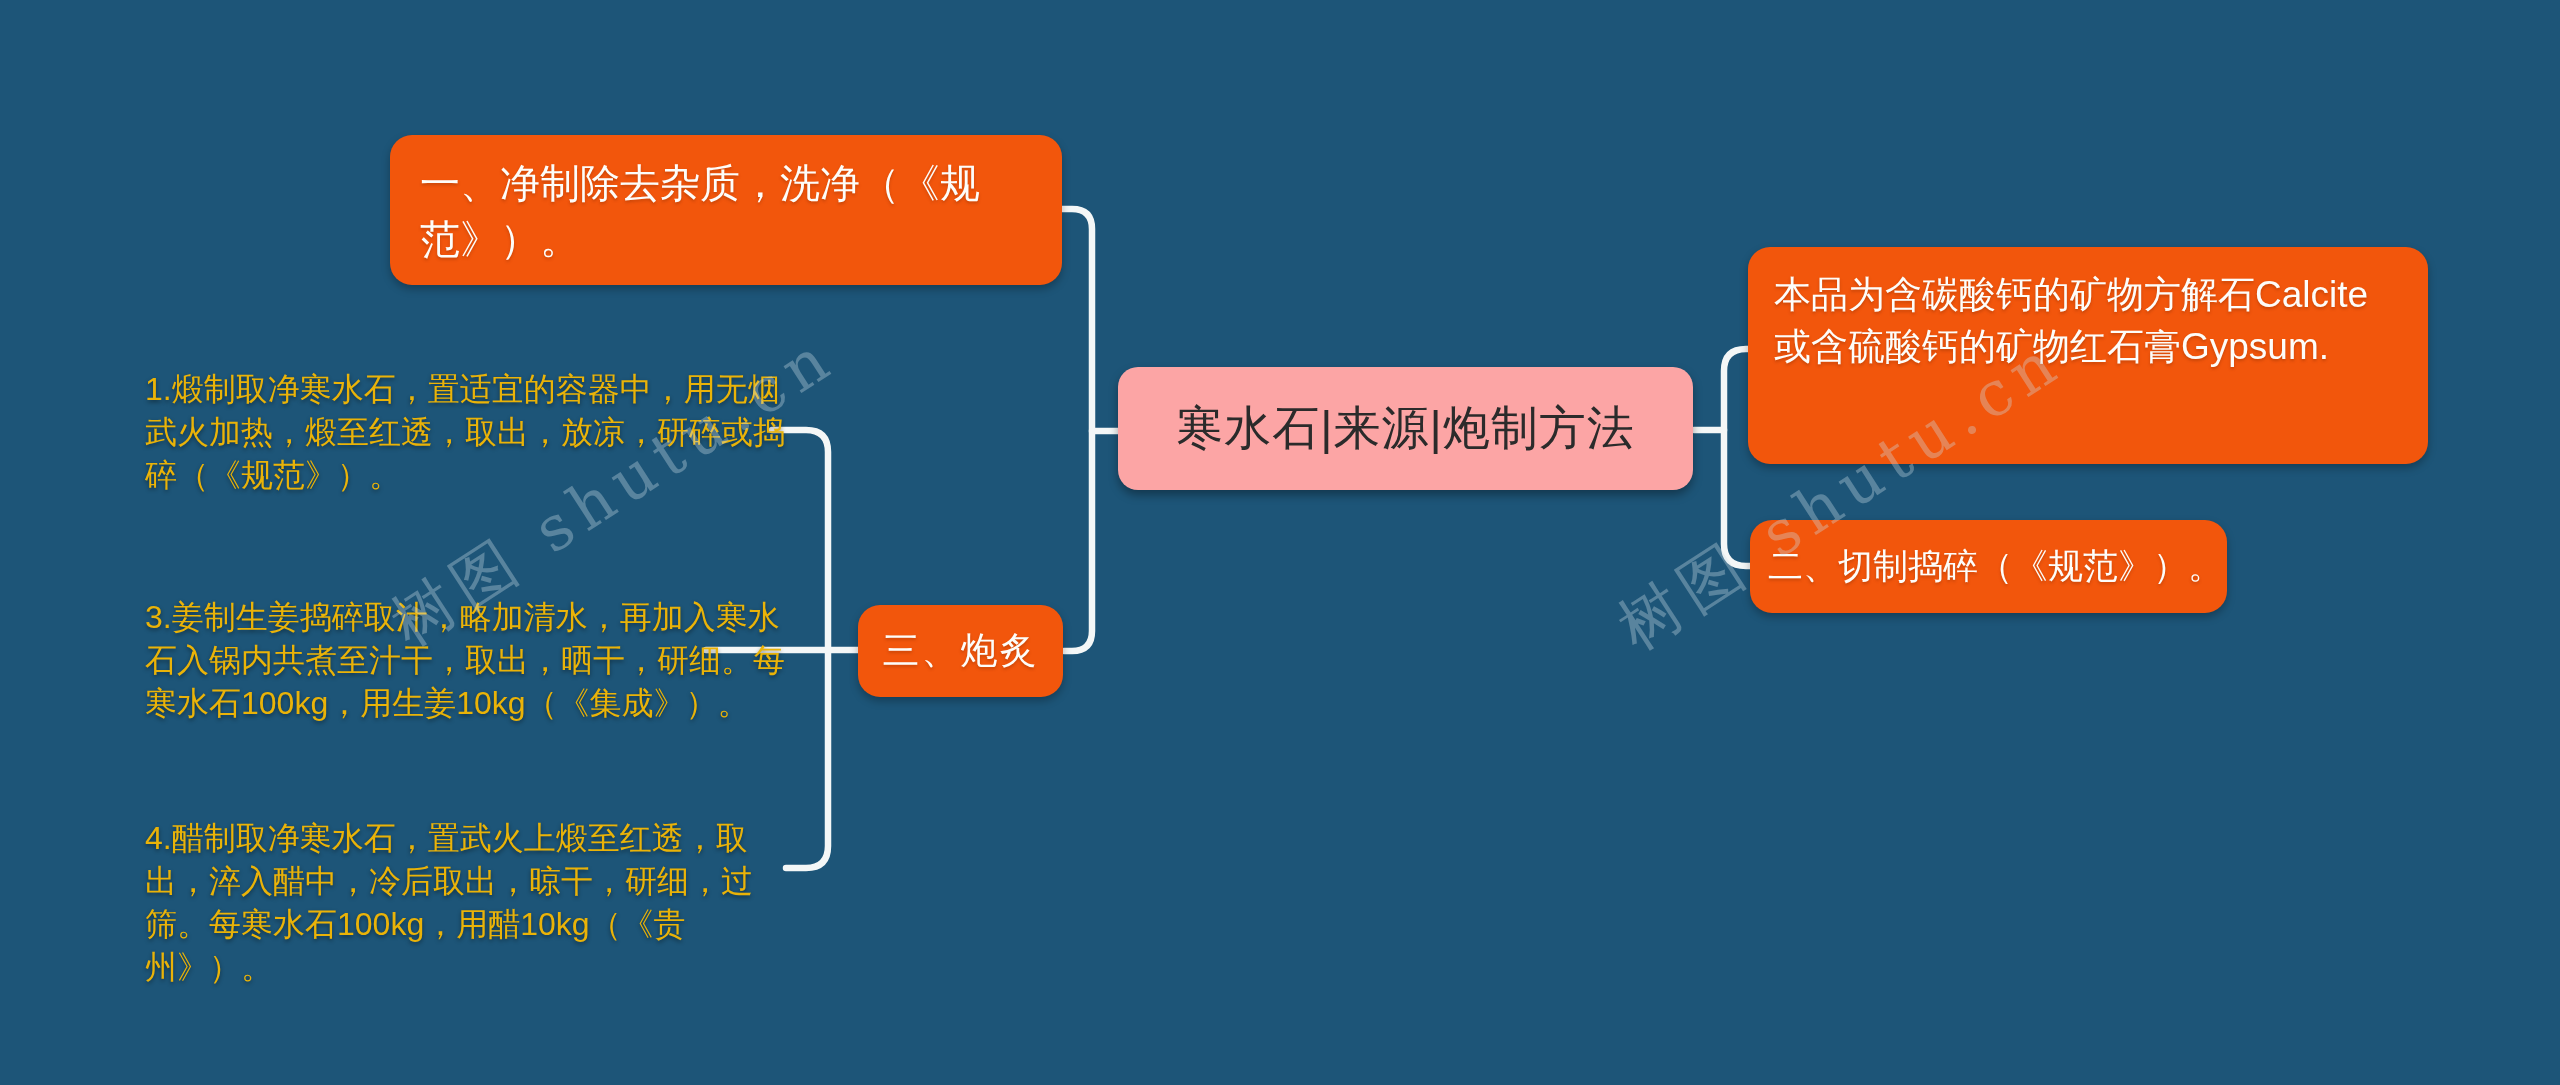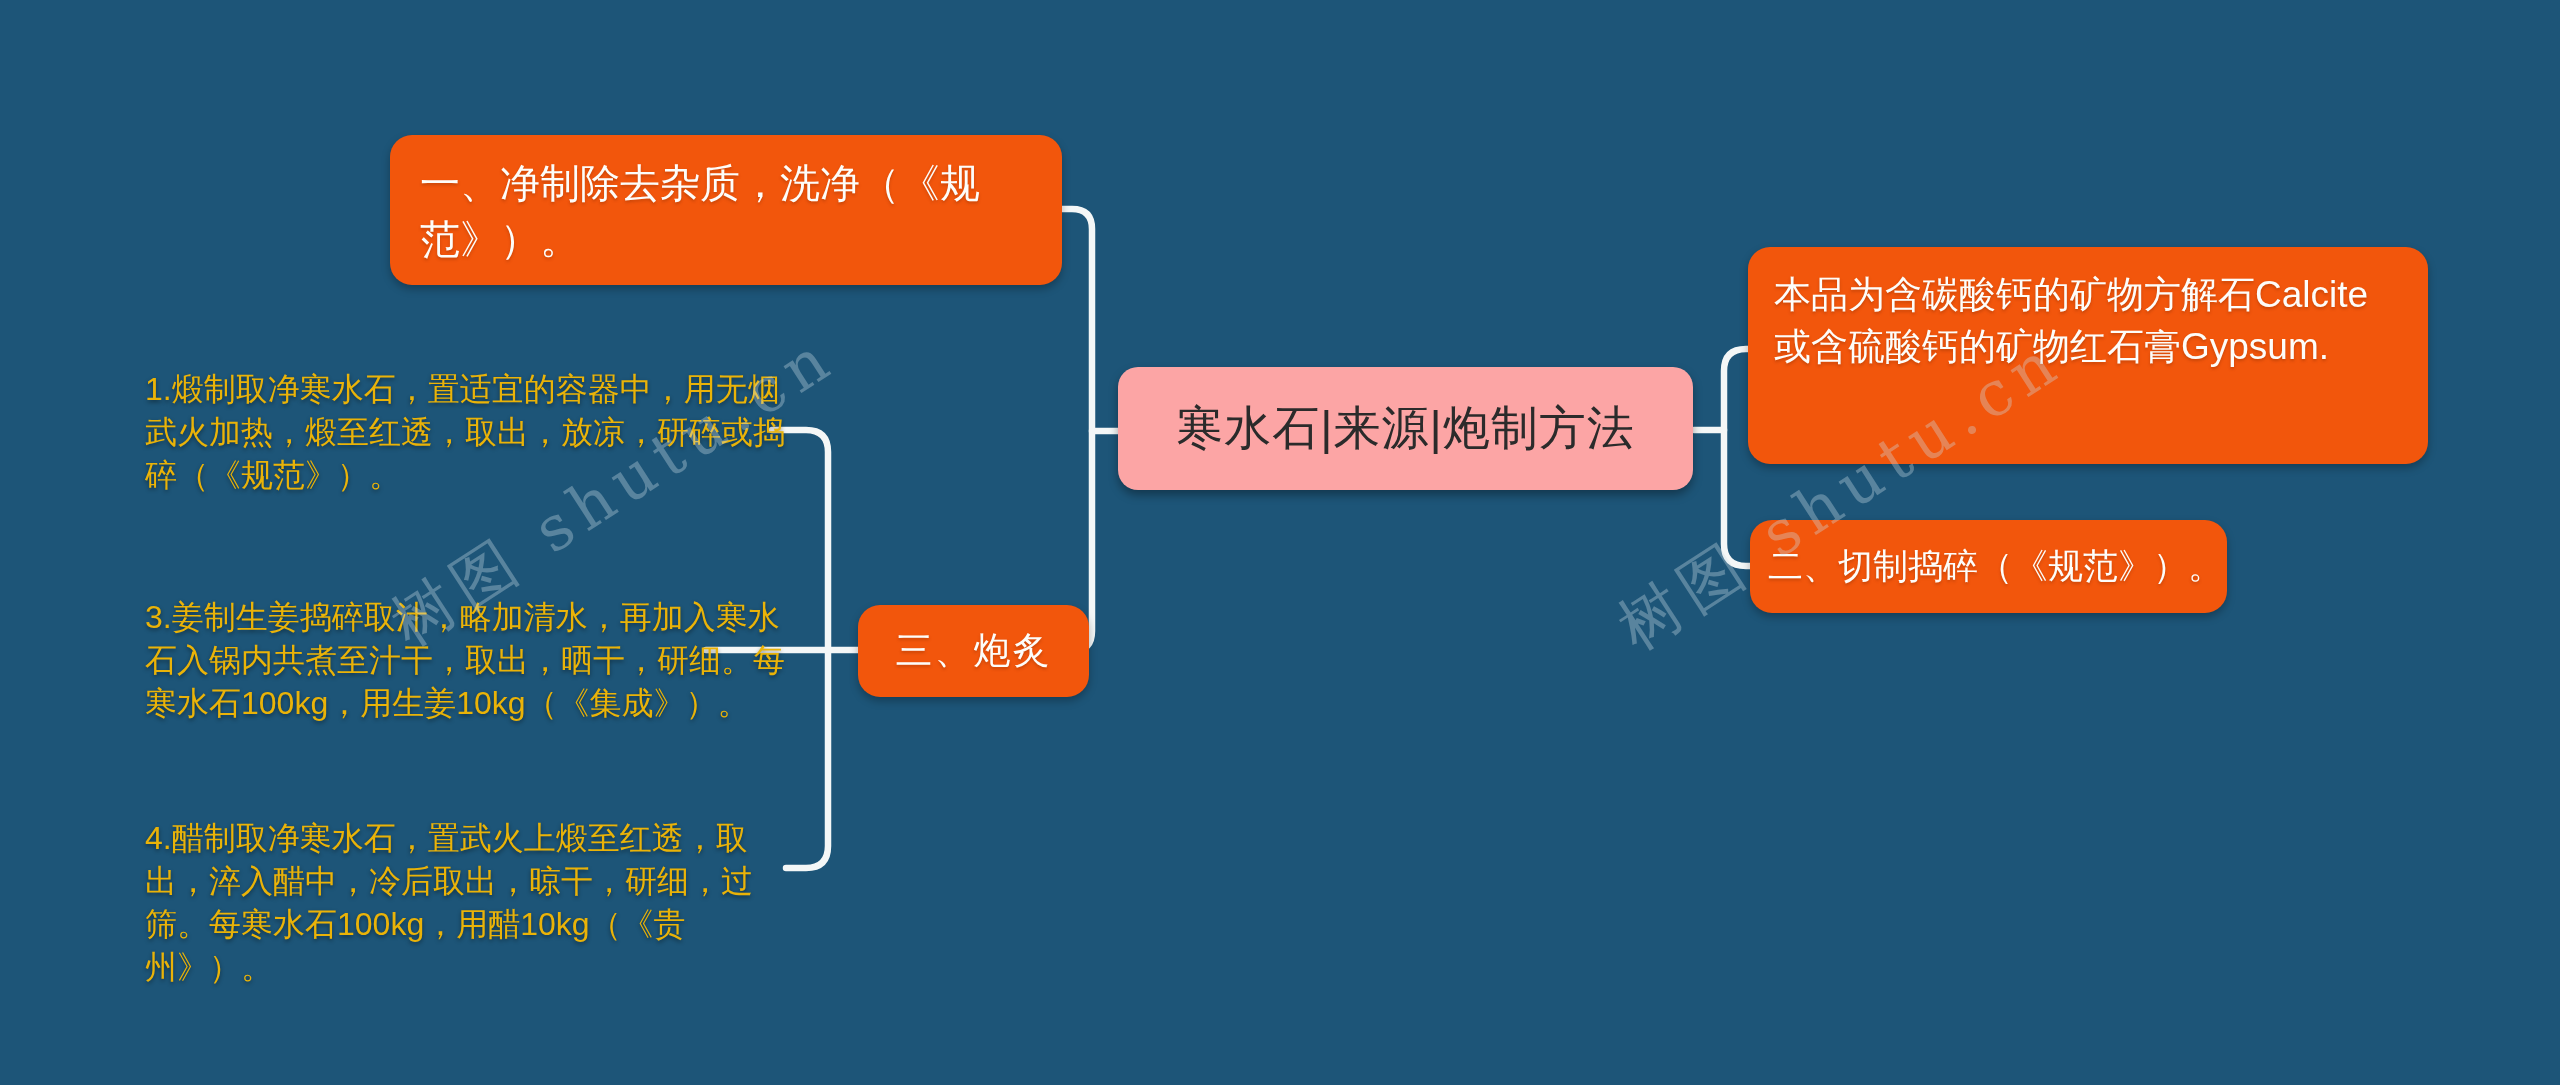--- a/index.html
+++ b/index.html
@@ -50,21 +50,21 @@
     stroke:#f4f7f7;
     stroke-width:6.5;
     stroke-linecap:round;
     stroke-linejoin:round;
   }
   
   #node-purification{left:390px;top:135px;width:672px;height:150px;padding:20px 30px;font-size:40px;line-height:56px;}
   #node-central{left:1118px;top:367px;width:575px;height:123px;}
   #node-source{left:1748px;top:247px;width:680px;height:217px;padding:22px 26px;font-size:37px;line-height:52px;word-break:break-all;}
   #node-cutting{left:1750px;top:520px;width:477px;height:93px;padding:0 18px;display:flex;align-items:center;font-size:35px;white-space:nowrap;}
-  #node-processing{left:858px;top:605px;width:231px;height:92px;display:flex;align-items:center;justify-content:center;font-size:37px;letter-spacing:2px;white-space:nowrap;}
+  #node-processing{left:858px;top:605px;width:205px;height:92px;display:flex;align-items:center;justify-content:center;font-size:37px;letter-spacing:2px;white-space:nowrap;}
   #leaf-calcine{left:145px;top:368px;width:645px;}
   #leaf-ginger{left:145px;top:596px;width:645px;}
   #leaf-vinegar{left:145px;top:817px;width:645px;}
   
   .watermark{
     position:absolute;
     font-family:"DejaVu Serif","Liberation Serif",serif;
     font-size:62px;
     letter-spacing:9px;
     color:rgba(205,222,232,0.34);

